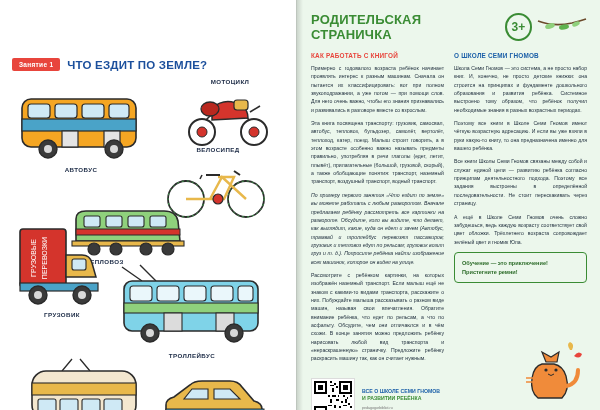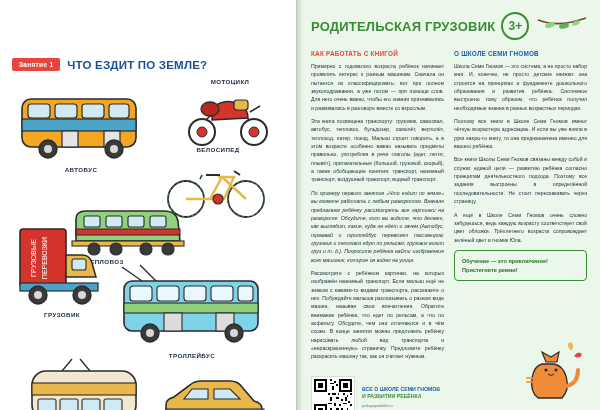--- a/index.html
+++ b/index.html
@@ -247,21 +247,21 @@
         </svg>
         <div class="caption">ЛЕГКОВАЯ МАШИНА</div>
       </div>
 
     </div>
   </div>
 
   <div class="page-right">
 
     <div class="parent-head">
-      <span class="parent-title">РОДИТЕЛЬСКАЯ ГРУЗОВИК</span>
+      <span class="parent-title">РОДИТЕЛЬСКАЯ СТРАНИЧКА</span>
       <span class="age-badge">3+</span>
       <svg width="50" height="20" viewBox="0 0 50 20" style="margin-left:auto;">
         <path d="M0 4 q16 6 34 2 q8 -2 14 -4" stroke="#6b4a2b" stroke-width="1.6" fill="none"></path>
         <ellipse cx="12" cy="9" rx="5" ry="2.6" fill="#8fd17c" transform="rotate(-18 12 9)"></ellipse>
         <ellipse cx="26" cy="10" rx="5" ry="2.6" fill="#5eb24e" transform="rotate(-8 26 10)"></ellipse>
         <ellipse cx="38" cy="7" rx="4" ry="2.2" fill="#8fd17c" transform="rotate(-25 38 7)"></ellipse>
       </svg>
     </div>
 
     <div class="cols">

